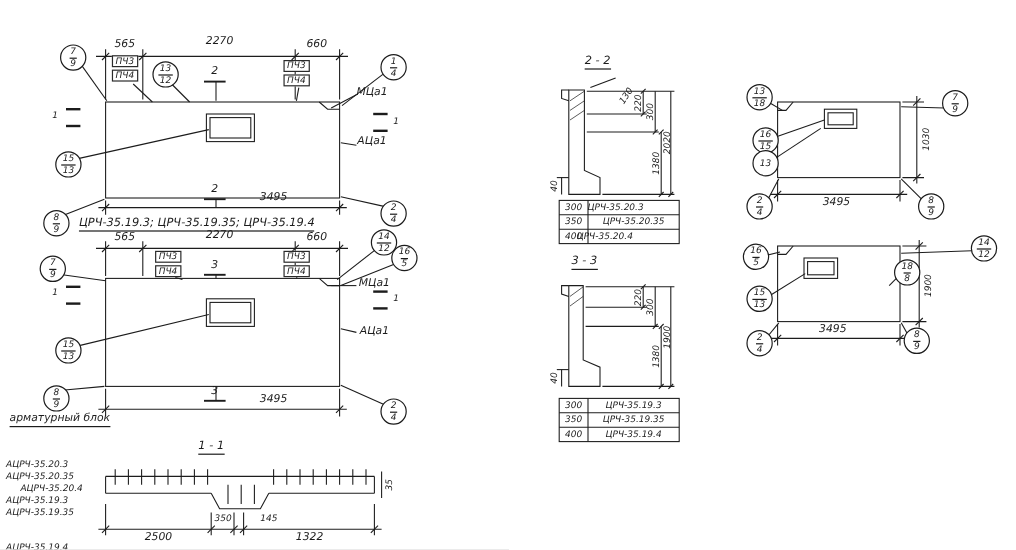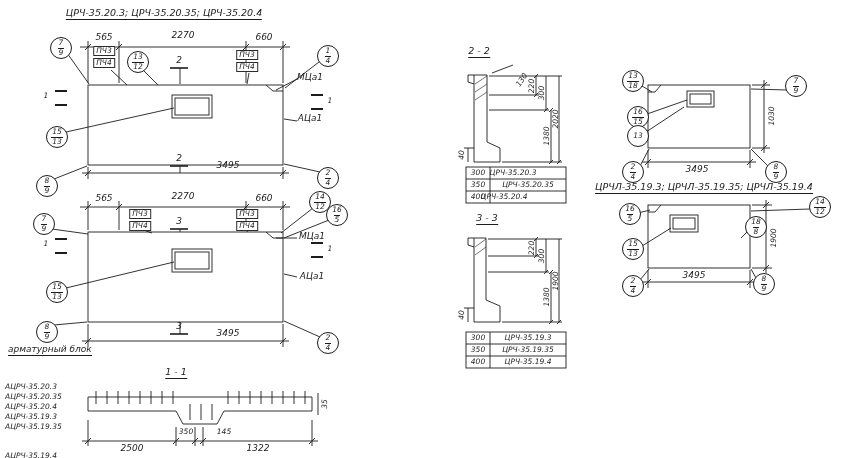--- a/index.html
+++ b/index.html
@@ -243,21 +243,20 @@
         <line x1="747" y1="285" x2="753" y2="279"></line>
       <line x1="638" y1="213" x2="650" y2="210"></line>
       <line x1="810" y1="209" x2="751" y2="211"></line>
       <line x1="642" y1="246" x2="671" y2="228"></line>
       <line x1="748" y1="231" x2="741" y2="238"></line>
       <line x1="640" y1="280" x2="649" y2="269"></line>
       <line x1="756" y1="278" x2="751" y2="269"></line>
     </g>
   </svg>
 
-  <span class="t f10 u" style="left:164px;top:8px">ЦРЧ-35.20.3; ЦРЧ-35.20.35; ЦРЧ-35.20.4</span>
   <span class="t" style="left:104px;top:33px">565</span>
   <span class="t" style="left:183px;top:31px">2270</span>
   <span class="t" style="left:264px;top:33px">660</span>
   <span class="t" style="left:228px;top:161px">3495</span>
   <span class="t f8 boxed" style="left:104px;top:46px">ПЧ3</span>
   <span class="t f8 boxed" style="left:104px;top:58px">ПЧ4</span>
   <span class="t f8 boxed" style="left:247px;top:50px">ПЧ3</span>
   <span class="t f8 boxed" style="left:247px;top:62px">ПЧ4</span>
   <span class="t" style="left:310px;top:73px">МЦа1</span>
   <span class="t" style="left:310px;top:114px">АЦа1</span>
@@ -283,20 +282,21 @@
   </div>
   <div class="co" style="left:47px;top:186px">
     <span class="num">8</span>
     <span class="den">9</span>
   </div>
   <div class="co" style="left:328px;top:178px">
     <span class="num">2</span>
     <span class="den">4</span>
   </div>
 
+  <span class="t f10 u" style="left:164px;top:181px">ЦРЧ-35.19.3; ЦРЧ-35.19.35; ЦРЧ-35.19.4</span>
   <span class="t" style="left:104px;top:194px">565</span>
   <span class="t" style="left:183px;top:192px">2270</span>
   <span class="t" style="left:264px;top:194px">660</span>
   <span class="t" style="left:228px;top:329px">3495</span>
   <span class="t f8 boxed" style="left:140px;top:209px">ПЧ3</span>
   <span class="t f8 boxed" style="left:140px;top:221px">ПЧ4</span>
   <span class="t f8 boxed" style="left:247px;top:209px">ПЧ3</span>
   <span class="t f8 boxed" style="left:247px;top:221px">ПЧ4</span>
   <span class="t" style="left:312px;top:232px">МЦа1</span>
   <span class="t" style="left:312px;top:272px">АЦа1</span>
@@ -326,31 +326,31 @@
   </div>
   <div class="co" style="left:328px;top:343px">
     <span class="num">2</span>
     <span class="den">4</span>
   </div>
 
   <span class="t la u" style="left:8px;top:345px">арматурный блок</span>
   <span class="t f10 u" style="left:176px;top:367px">1 - 1</span>
   <span class="t la f8" style="left:5px;top:383px">АЦРЧ-35.20.3</span>
   <span class="t la f8" style="left:5px;top:393px">АЦРЧ-35.20.35</span>
-  <span class="t la f8" style="left:5px;top:403px">АЦРЧ-35.20.4</span>
+  <span class="t la f8" style="left:17px;top:403px">АЦРЧ-35.20.4</span>
   <span class="t la f8" style="left:5px;top:413px">АЦРЧ-35.19.3</span>
   <span class="t la f8" style="left:5px;top:423px">АЦРЧ-35.19.35</span>
   <span class="t la f8" style="left:5px;top:452px">АЦРЧ-35.19.4</span>
   <span class="t" style="left:132px;top:444px">2500</span>
   <span class="t f8" style="left:186px;top:428px">350</span>
   <span class="t f8" style="left:224px;top:428px">145</span>
   <span class="t" style="left:258px;top:444px">1322</span>
   <span class="t rv f8" style="left:325px;top:404px">35</span>
 
-  <span class="t f10 u" style="left:479px;top:46px">2 - 2</span>
+  <span class="t f10 u" style="left:498px;top:46px">2 - 2</span>
   <span class="t rs f8" style="left:522px;top:80px">130</span>
   <span class="t rv f8" style="left:532px;top:86px">220</span>
   <span class="t rv f8" style="left:542px;top:93px">300</span>
   <span class="t rv f8" style="left:556px;top:119px">2020</span>
   <span class="t rv f8" style="left:547px;top:136px">1380</span>
   <span class="t rv f8" style="left:462px;top:155px">40</span>
   <span class="t f8" style="left:478px;top:169px">300</span>
   <span class="t f8" style="left:513px;top:169px">ЦРЧ-35.20.3</span>
   <span class="t f8" style="left:478px;top:181px">350</span>
   <span class="t f8" style="left:528px;top:181px">ЦРЧ-35.20.35</span>
@@ -389,21 +389,20 @@
   </div>
   <div class="co" style="left:633px;top:172px">
     <span class="num">2</span>
     <span class="den">4</span>
   </div>
   <div class="co" style="left:776px;top:172px">
     <span class="num">8</span>
     <span class="den">9</span>
   </div>
 
-  <span class="t f10 u" style="left:704px;top:182px">ЦРЧЛ-35.19.3; ЦРЧЛ-35.19.35; ЦРЧЛ-35.19.4</span>
   <span class="t rv f8" style="left:774px;top:238px">1900</span>
   <span class="t" style="left:694px;top:271px">3495</span>
   <div class="co" style="left:630px;top:214px">
     <span class="num">16</span>
     <span class="den">5</span>
   </div>
   <div class="co" style="left:820px;top:207px">
     <span class="num">14</span>
     <span class="den">12</span>
   </div>

